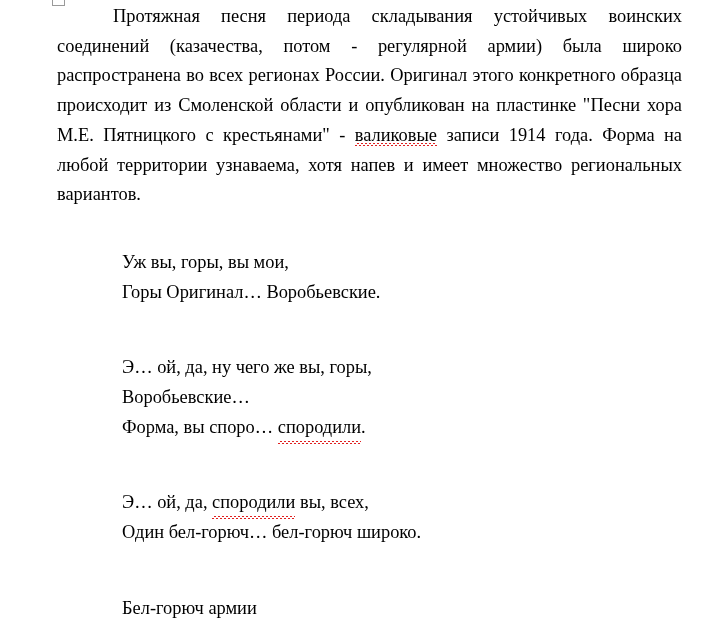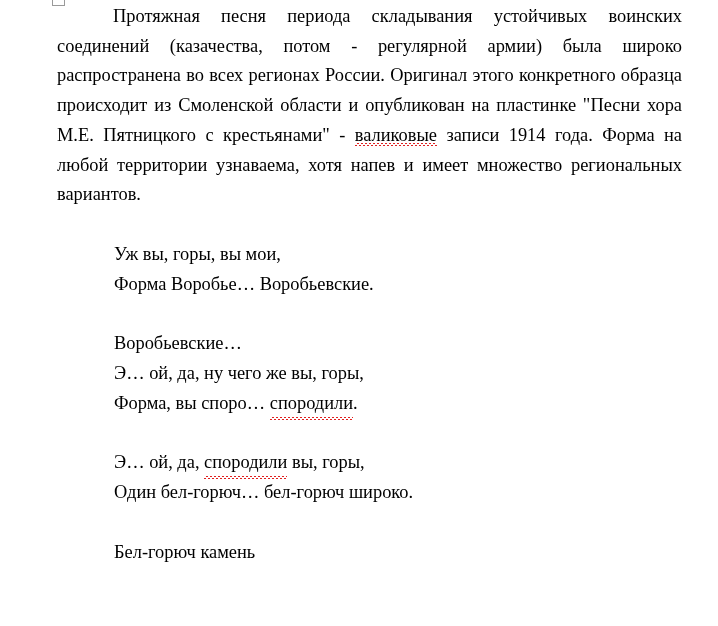--- a/index.html
+++ b/index.html
@@ -58,21 +58,21 @@
   .body-par > span { display: inline; }
 
   
   .lyrics {
     margin: 0;
     padding-left: 57px;
     font-size: 18.4px;
     line-height: 29.8px;
   }
   .stanza {
-    margin: 0;
+    margin: 8px;
   }
   .stanza-gap {
     height: 29.8px;
   }
   .lyric-line {
     white-space: pre;
   }
 
   
   .sp {
@@ -114,39 +114,39 @@
   <div class="content">
 
     <p class="body-par"><span>Протяжная песня периода складывания устойчивых воинских соединений (казачества, потом - регулярной армии) была широко распространена во всех регионах России. Оригинал этого конкретного образца происходит из Смоленской области и опубликован на пластинке "Песни хора М.Е. Пятницкого с крестьянами" - </span><span class="sp">валиковые</span><span> записи 1914 года. Форма на любой территории узнаваема, хотя напев и имеет множество региональных вариантов.</span></p>
 
     <div class="spacer-after-par"></div>
 
     <div class="lyrics">
 
       <div class="stanza">
         <div class="lyric-line"><span>Уж вы, горы, вы мои,</span></div>
-        <div class="lyric-line"><span>Форма Воробье… Воробьевские.</span></div>
+        <div class="lyric-line"><span>Горы Оригинал… Воробьевские.</span></div>
       </div>
 
       <div class="stanza-gap"></div>
 
       <div class="stanza">
+        <div class="lyric-line"><span>Э… ой, да, ну чего же вы, горы,</span></div>
         <div class="lyric-line"><span>Воробьевские…</span></div>
-        <div class="lyric-line"><span>Э… ой, да, ну чего же вы, горы,</span></div>
         <div class="lyric-line"><span>Форма, вы споро… </span><span class="sp">спородили</span><span>.</span></div>
       </div>
 
       <div class="stanza-gap"></div>
 
       <div class="stanza">
-        <div class="lyric-line"><span>Э… ой, да, </span><span class="sp">спородили</span><span> вы, горы,</span></div>
+        <div class="lyric-line"><span>Э… ой, да, </span><span class="sp">спородили</span><span> вы, всех,</span></div>
         <div class="lyric-line"><span>Один бел-горюч… бел-горюч широко.</span></div>
       </div>
 
       <div class="stanza-gap"></div>
 
       <div class="stanza">
-        <div class="lyric-line"><span>Бел-горюч камень</span></div>
+        <div class="lyric-line"><span>Бел-горюч армии</span></div>
       </div>
 
     </div>
   </div>
 </div>
 
 </body></html>

